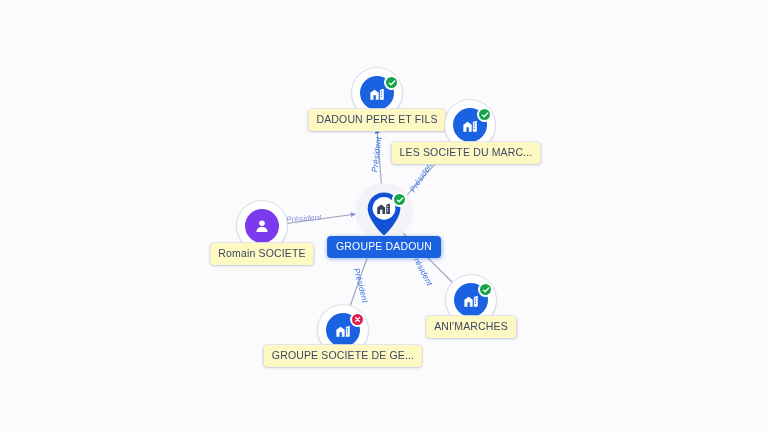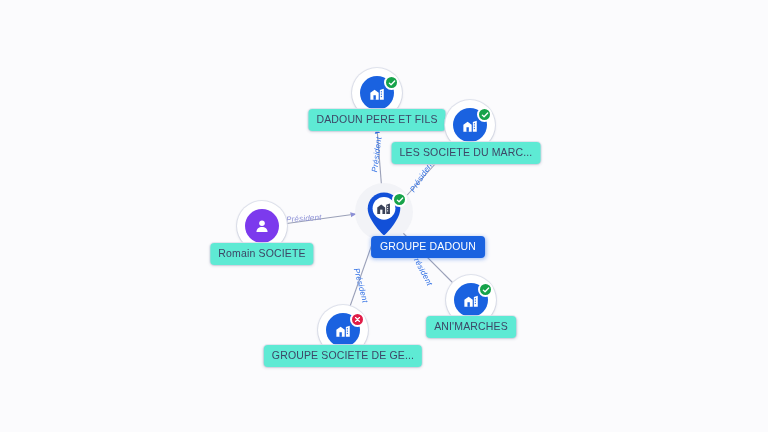--- a/index.html
+++ b/index.html
@@ -78,21 +78,21 @@
   }
   .badge.err { background: #e11d48; }
   .badge svg { display: block; }
   .node.center .badge { left: 8px; top: -20px; }
 
   
   .label {
     position: absolute;
     transform: translateX(-50%);
     white-space: nowrap;
-    background: #5eead4;
+    background: #fef9c3;
     color: #3d4666;
     font-size: 10.5px;
     letter-spacing: .15px;
     line-height: 1;
     padding: 5px 8px 6px;
     border-radius: 4px;
     box-shadow: 0 1px 3px rgba(40,50,90,.18), 0 0 0 1px rgba(228,230,240,.85);
   }
   .label.selected {
     background: #1a62e0;
@@ -208,21 +208,21 @@
         <rect x="16.2" y="15" width="1.3" height="1.6" fill="#ffffff"></rect>
         <rect x="6.9" y="14.2" width="3" height="5.8" fill="#ffffff"></rect>
       </svg>
     </div>
     <div class="badge">
       <svg width="8" height="8" viewBox="0 0 12 12" aria-hidden="true">
         <path d="M2 6.2 L4.6 8.7 L10 3.1" stroke="#ffffff" stroke-width="2" fill="none" stroke-linecap="round" stroke-linejoin="round"></path>
       </svg>
     </div>
   </div>
-  <div class="label selected" style="left:384px; top:236px;margin-left:44px;">GROUPE DADOUN</div>
+  <div class="label selected" style="left:384px; top:236px;">GROUPE DADOUN</div>
 
   <div class="node" style="left:262px; top:226px;">
     <div class="halo"></div>
     <div class="disc person">
       <svg width="18" height="18" viewBox="0 0 24 24" aria-hidden="true">
         <circle cx="12" cy="8.4" r="3.7" fill="#ffffff"></circle>
         <path d="M4.6 20c0-4.1 3.3-6.6 7.4-6.6s7.4 2.5 7.4 6.6H4.6z" fill="#ffffff"></path>
       </svg>
     </div>
   </div>

